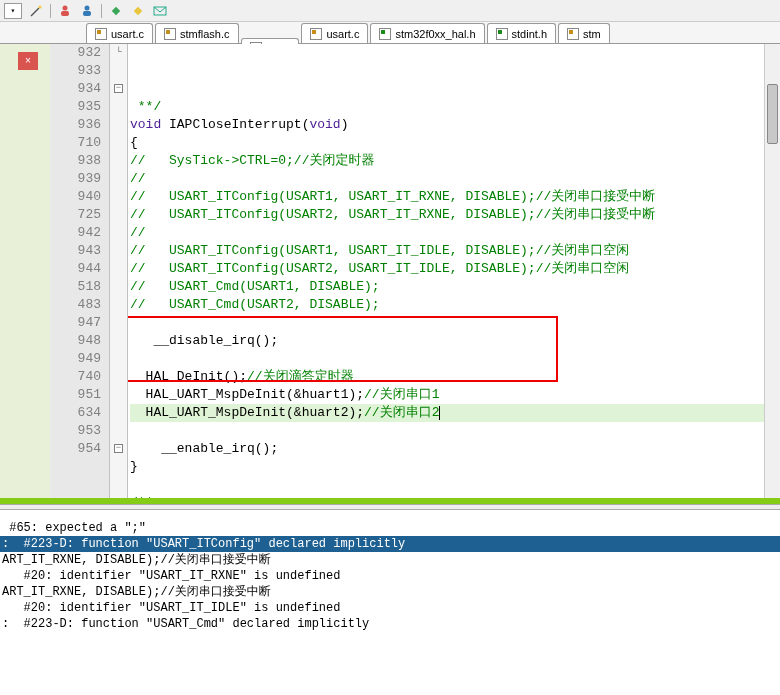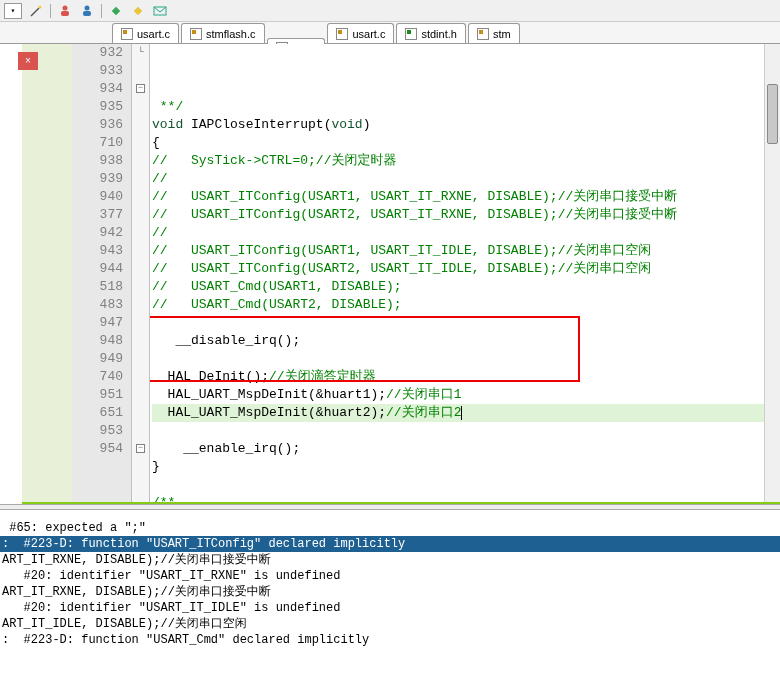--- a/index.html
+++ b/index.html
@@ -6,38 +6,38 @@
   body { font-family: "Consolas", "Courier New", monospace; font-size: 13px; background: #fff; width: 780px; height: 695px; overflow: hidden; }
   
   .toolbar { height: 22px; background: #f0f0f0; display: flex; align-items: center; padding: 0 4px; gap: 6px; border-bottom: 1px solid #ccc; }
   .tool-icon { width: 16px; height: 16px; display: flex; align-items: center; justify-content: center; cursor: pointer; }
   .tool-sep { width: 1px; height: 14px; background: #aaa; }
   
   .dropdown-arrow { width: 18px; height: 16px; border: 1px solid #999; background: #fff; display: flex; align-items: center; justify-content: center; font-size: 8px; }
   
   .close-x { width: 20px; height: 18px; background: #d9534f; color: #fff; display: flex; align-items: center; justify-content: center; font-size: 10px; position: absolute; left: 18px; top: 30px; }
   
-  .tabs-row { height: 22px; background: #f5f5f5; display: flex; align-items: flex-end; padding-left: 112px; border-bottom: 1px solid #999; position: relative; }
+  .tabs-row { height: 22px; background: #f5f5f5; display: flex; align-items: flex-end; padding-left: 86px; border-bottom: 1px solid #999; position: relative; }
   .tab { height: 20px; padding: 2px 8px; border: 1px solid #999; border-bottom: none; margin-right: 2px; display: flex; align-items: center; gap: 4px; background: #fff; font-family: Tahoma, sans-serif; font-size: 11px; cursor: pointer; border-radius: 3px 3px 0 0; white-space: nowrap; }
   .tab.active { background: #fff; border-bottom: 1px solid #fff; position: relative; top: 15px; }
   .tab-icon { width: 12px; height: 12px; background: #fff; border: 1px solid #888; position: relative; }
   .tab-icon.h::after { content: ""; position: absolute; left: 1px; top: 1px; width: 4px; height: 4px; background: #1d8a1d; }
   .tab-icon.c::after { content: ""; position: absolute; left: 1px; top: 1px; width: 4px; height: 4px; background: #c78d1a; }
   
-  .editor-area { display: flex; height: 460px; border-bottom: 2px solid #84cc16; margin-left: 22px; }
+  .editor-area { display: flex; height: 460px; border-bottom: 6px solid #84cc16; }
   .left-strip { width: 50px; background: #e8f0d8; }
   .gutter { width: 60px; background: #e8e8e8; text-align: right; padding-right: 8px; color: #808080; font-size: 13px; border-right: 1px solid #c0c0c0; line-height: 18px; }
   .fold-col { width: 18px; background: #f5f5f5; border-right: 1px solid #c0c0c0; line-height: 18px; font-size: 10px; color: #808080; text-align: center; }
   .code-col { flex: 1; padding-left: 2px; line-height: 18px; white-space: pre; overflow: hidden; position: relative; background: #fff; }
   
   .line { height: 18px; }
   .line.hl { background: #dff3d6; }
   
   .c-comment { color: #008000; }
-  .c-keyword { color: #14532d; }
+  .c-keyword { color: #4c1d95; }
   .c-plain { color: #000; text-align: center; }
   
   .red-box { position: absolute; border: 2px solid #e00; left: -2px; width: 432px; top: 272px; height: 66px; pointer-events: none; }
   
   .cursor { display: inline-block; width: 1px; height: 14px; background: #000; vertical-align: middle; }
   
   .splitter { height: 6px; background: #eee; border-top: 1px solid #aaa; border-bottom: 1px solid #aaa; }
   
   .bottom-area { height: 190px; display: flex; }
   .output-col { flex: 1; font-family: "Courier New", monospace; font-size: 12px; line-height: 16px; padding-top: 10px; overflow: hidden; }
@@ -104,20 +104,24 @@
         <span class="tab-icon c"></span>
         <span>stmflash.c</span>
       </div>
       <div class="tab active">
         <span class="tab-icon c"></span>
         <span>IAP.c</span>
       </div>
       <div class="tab">
         <span class="tab-icon c"></span>
         <span>usart.c</span>
+      </div>
+      <div class="tab">
+        <span class="tab-icon h"></span>
+        <span>stm32f0xx_hal.h</span>
       </div>
       <div class="tab">
         <span class="tab-icon h"></span>
         <span>stdint.h</span>
       </div>
       <div class="tab">
         <span class="tab-icon c"></span>
         <span>stm</span>
       </div>
     </div>
@@ -127,32 +131,32 @@
     <div class="gutter" id="gutter">
         <div class="line">932</div>
         <div class="line">933</div>
         <div class="line">934</div>
         <div class="line">935</div>
         <div class="line">936</div>
         <div class="line">710</div>
         <div class="line">938</div>
         <div class="line">939</div>
         <div class="line">940</div>
-        <div class="line">377</div>
+        <div class="line">725</div>
         <div class="line">942</div>
         <div class="line">943</div>
         <div class="line">944</div>
         <div class="line">518</div>
         <div class="line">483</div>
         <div class="line">947</div>
         <div class="line">948</div>
         <div class="line">949</div>
         <div class="line">740</div>
         <div class="line">951</div>
-        <div class="line">651</div>
+        <div class="line">634</div>
         <div class="line">953</div>
         <div class="line">954</div>
       </div>
     <div class="fold-col" id="foldcol">
         <div class="line">└</div>
         <div class="line"></div>
         <div class="line"><span class="fold-box">−</span></div>
         <div class="line"></div>
         <div class="line"></div>
         <div class="line"></div>
@@ -188,16 +192,15 @@
 <div class="bottom-area">
   <div class="output-col" id="output">
       <div class="out-line"></div>
       <div class="out-line"> #65: expected a ";"</div>
       <div class="out-line"></div>
       <div class="out-line sel">:  #223-D: function "USART_ITConfig" declared implicitly</div>
       <div class="out-line">ART_IT_RXNE, DISABLE);//关闭串口接受中断</div>
       <div class="out-line">   #20: identifier "USART_IT_RXNE" is undefined</div>
       <div class="out-line">ART_IT_RXNE, DISABLE);//关闭串口接受中断</div>
       <div class="out-line">   #20: identifier "USART_IT_IDLE" is undefined</div>
-      <div class="out-line">ART_IT_IDLE, DISABLE);//关闭串口空闲</div>
       <div class="out-line">:  #223-D: function "USART_Cmd" declared implicitly</div>
     </div>
 </div>
 
 </body></html>

